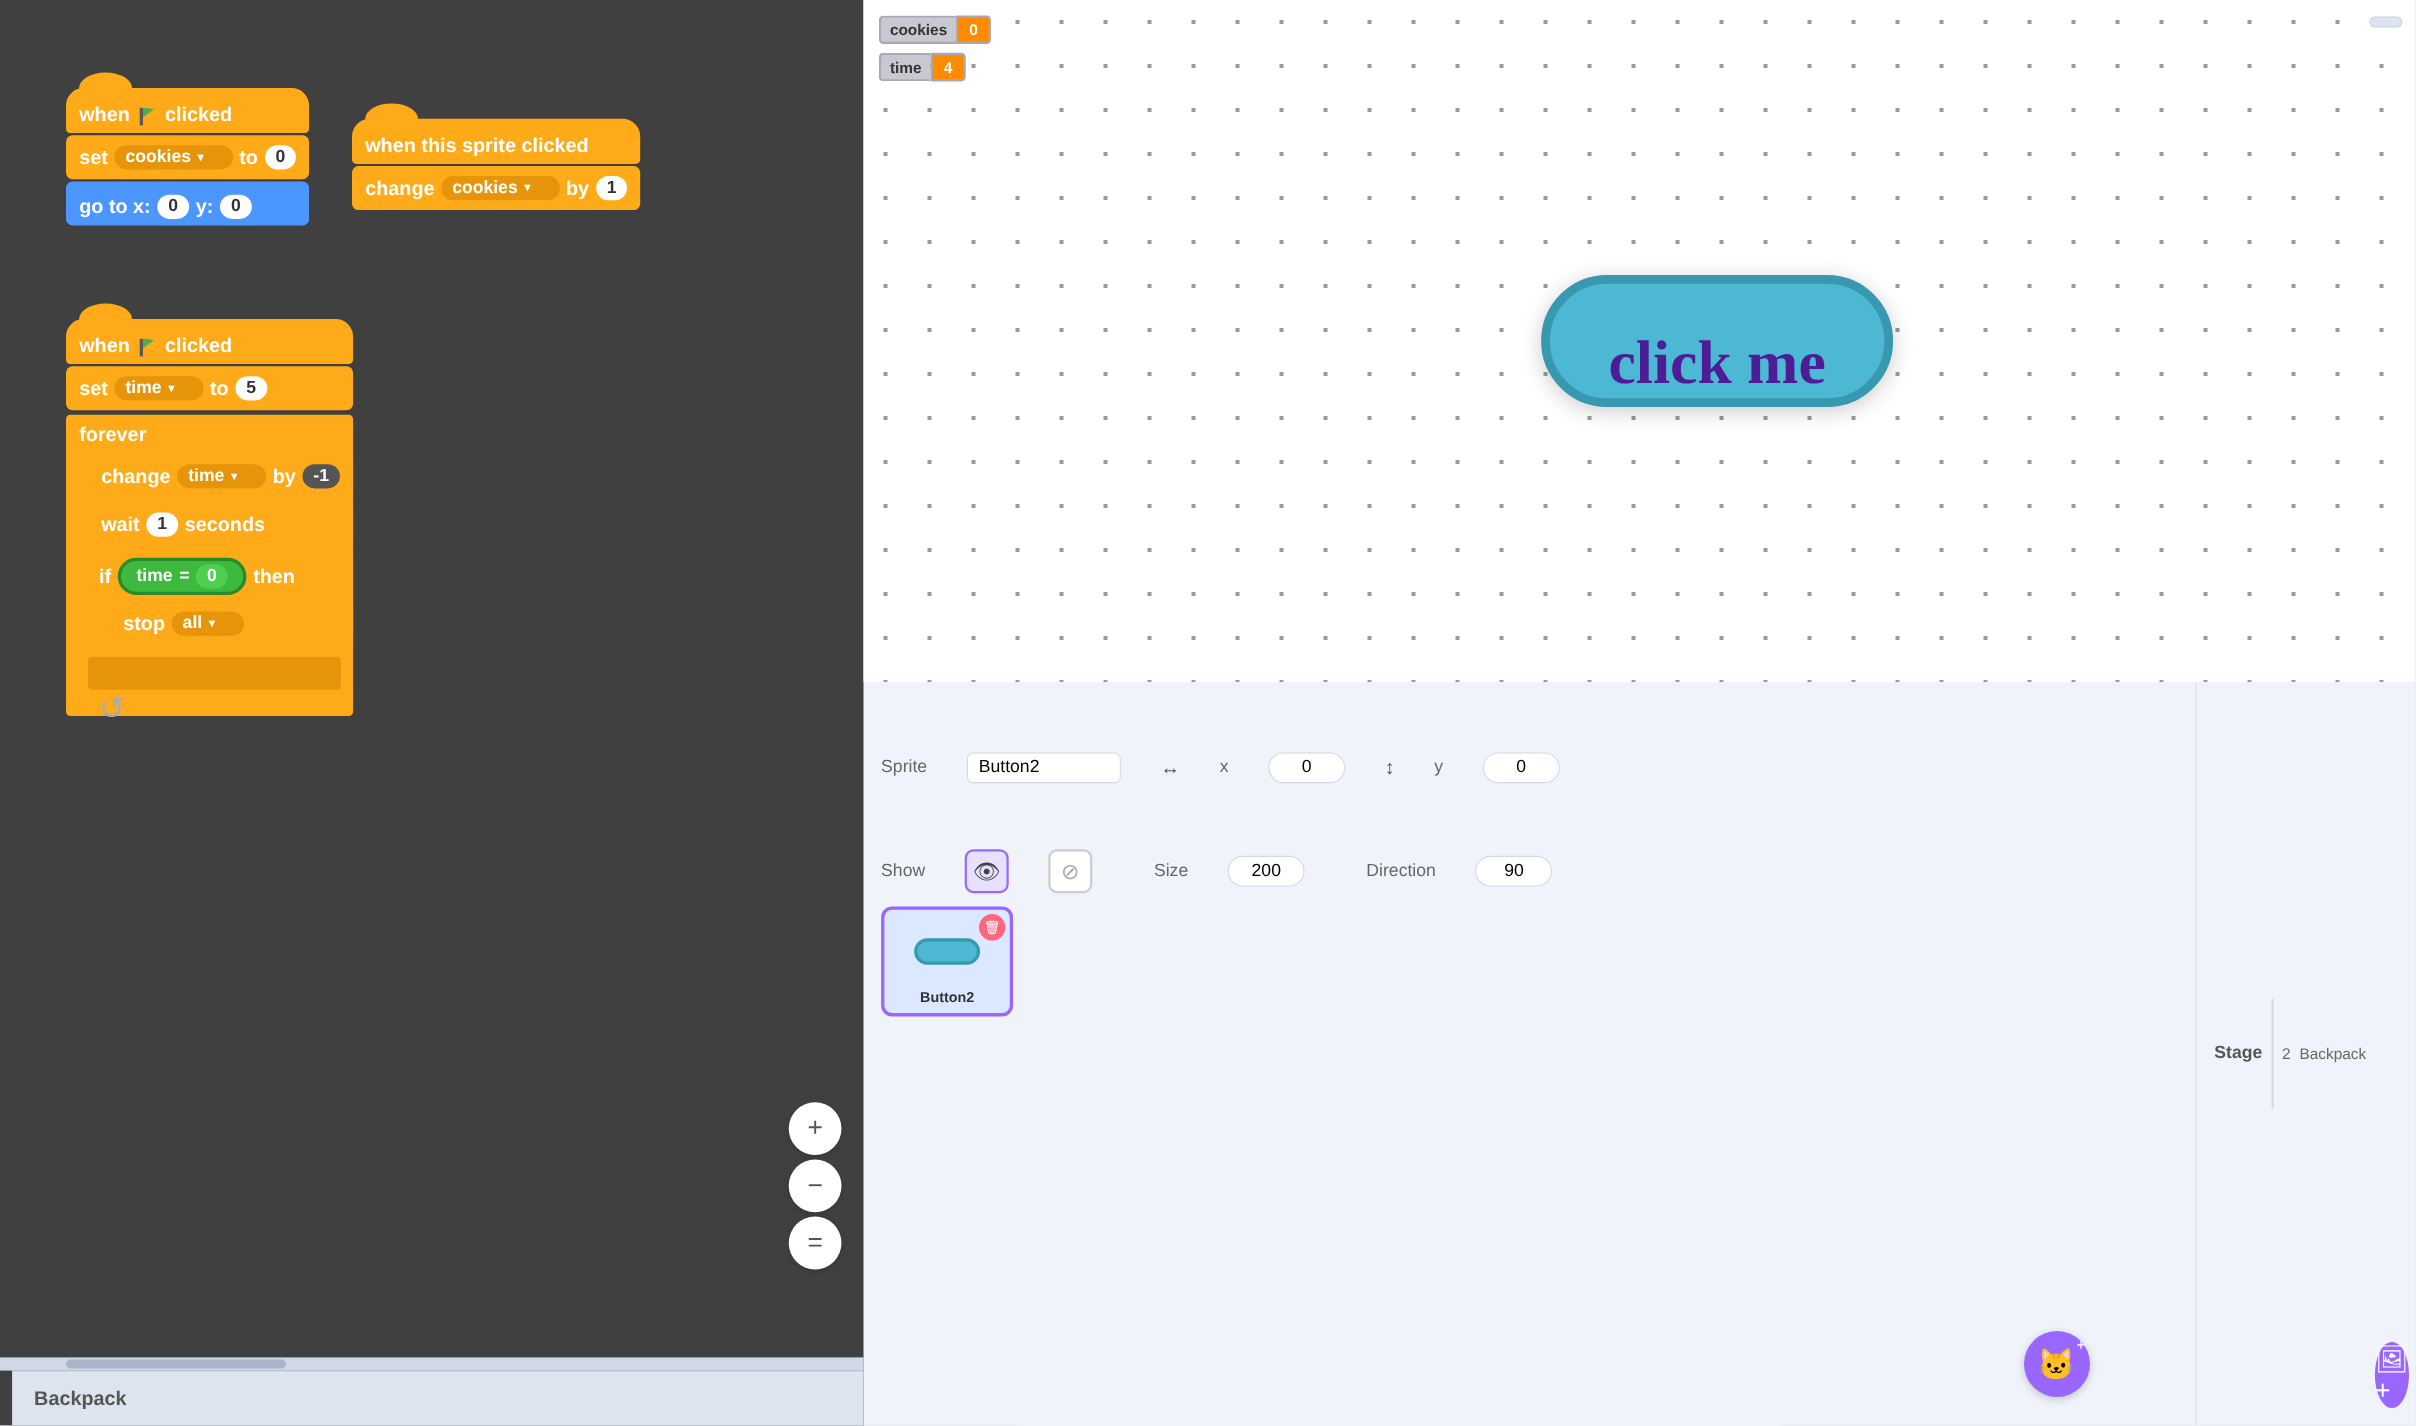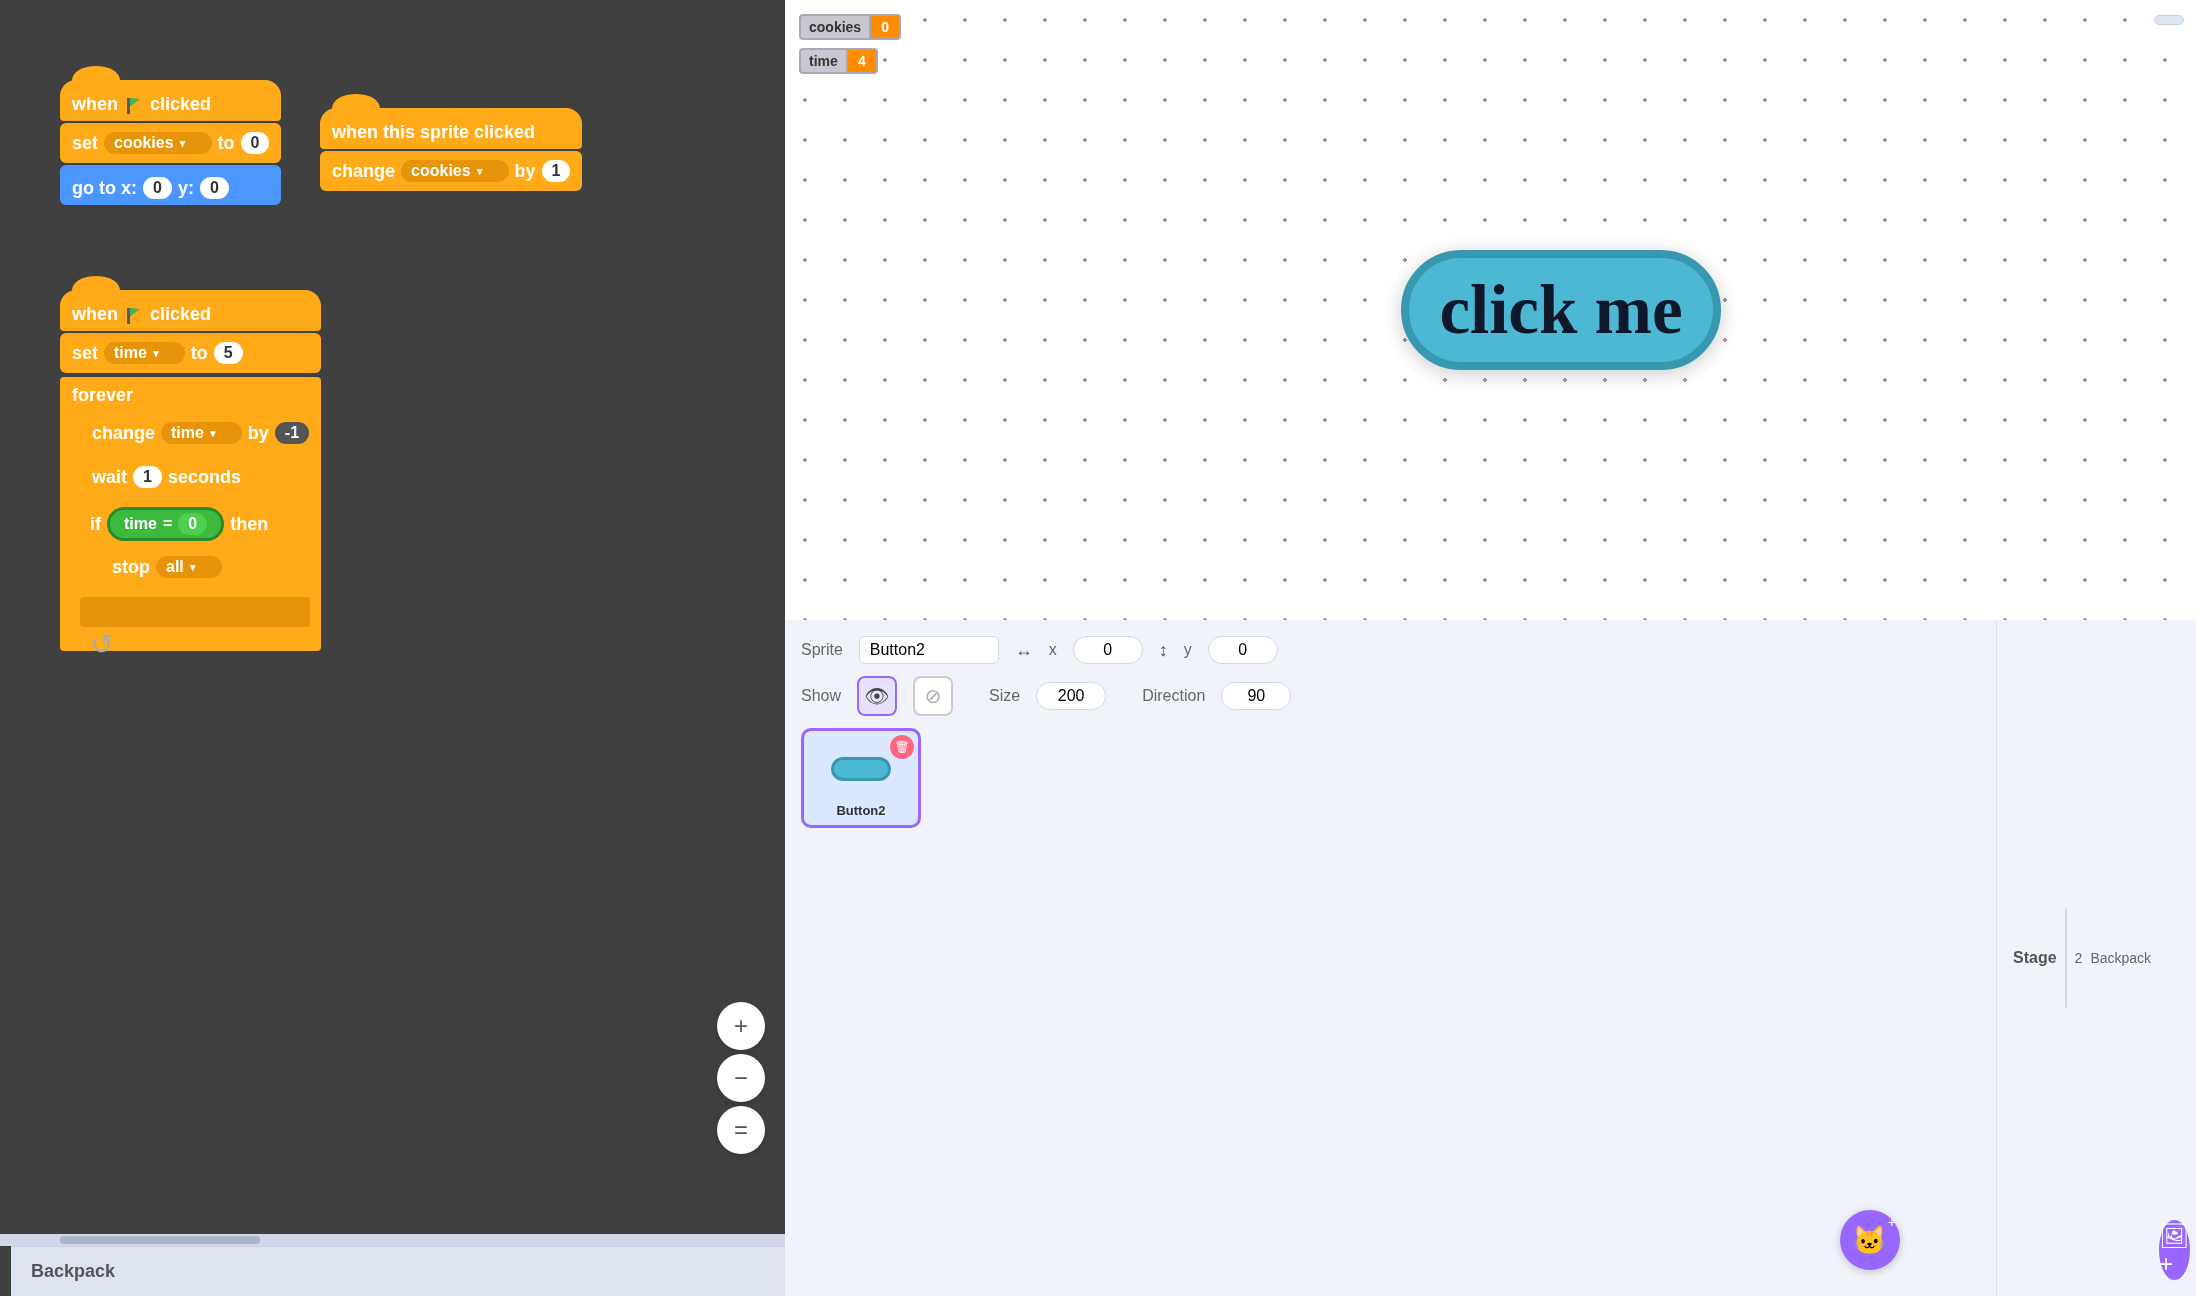--- a/index.html
+++ b/index.html
@@ -267,25 +267,25 @@
       position: absolute;
       top: 50%;
       left: 55%;
       transform: translate(-50%, -50%);
       background: #4db8d4;
       border: 8px solid #3898b0;
       border-radius: 60px;
       width: 320px;
       height: 120px;
       display: flex;
-      align-items: center;
-      justify-content: center;
-      font-size: 69px;
-      font-weight: 700;
-      color: #0f172a;
+      align-items: flex-end;
+      justify-content: center;
+      font-size: 56px;
+      font-weight: 700;
+      color: #4c1d95;
       font-family: Georgia, serif;
       box-shadow: 0 4px 20px rgba(0,0,0,0.2);
       z-index: 10;
     }
 
     
     #bottom-area {
       display: flex;
       flex: 1;
       background: #e8eef8;
@@ -296,23 +296,24 @@
       background: #f0f4fa;
       padding: 16px;
       display: flex;
       flex-direction: column;
       gap: 12px;
     }
 
     .sprite-info-row {
       display: flex;
       align-items: center;
-      gap: 16px;
+      gap: 36px;
       font-size: 16px;
       color: #444;
+      margin-top: 48px;
     }
 
     .sprite-label {
       font-weight: 500;
       color: #666;
     }
 
     .sprite-name-input {
       background: white;
       border: 1px solid #d0d8e8;

